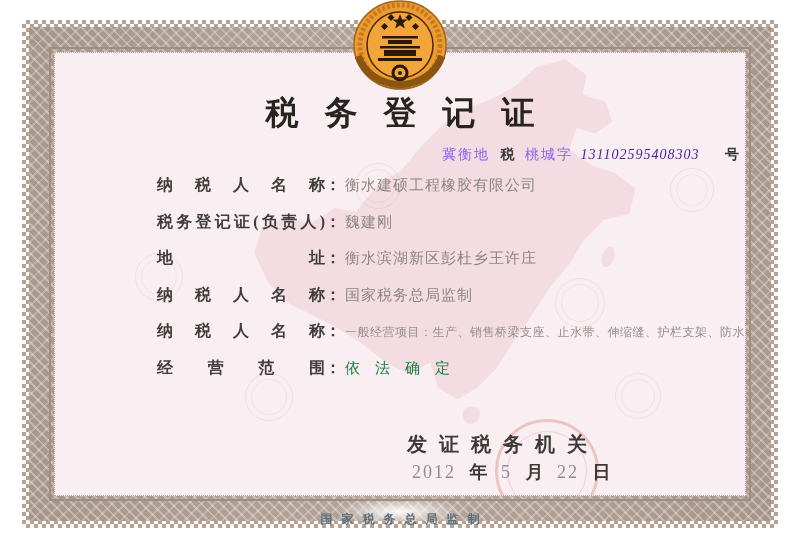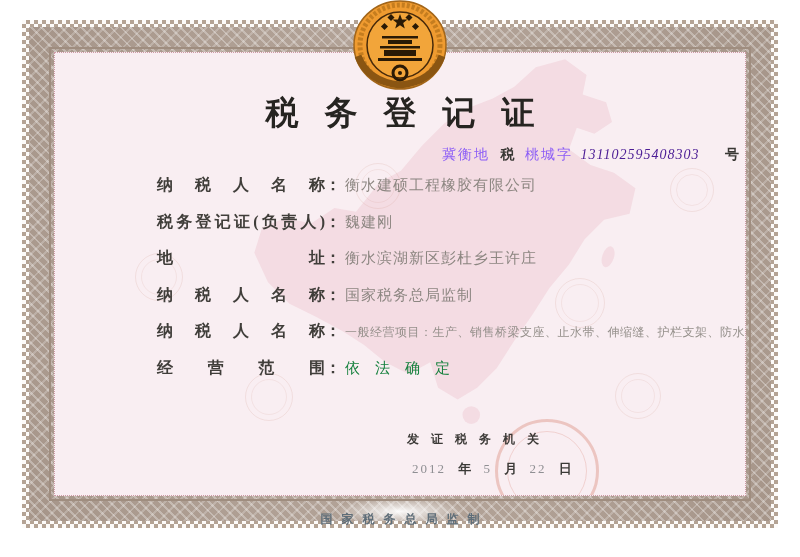--- a/index.html
+++ b/index.html
@@ -40,23 +40,23 @@
   
   .fields{position:absolute;left:55px;top:121px;right:10px;display:flex;flex-direction:column;gap:15.5px;margin-left:47px;}
   .row{height:21px;line-height:21px;white-space:nowrap;}
   .flabel{display:inline-block;width:168px;font-size:16px;font-weight:bold;color:#403e3a;
     text-align:justify;text-align-last:justify;vertical-align:top;}
   .fcolon{display:inline-block;width:16px;font-size:16px;font-weight:bold;color:#403e3a;vertical-align:top;}
   .fvalue{font-size:15px;color:#8c8681;margin-left:4px;letter-spacing:1px;}
   .fvalue.small{font-size:12px;letter-spacing:.5px;color:#95908b;}
   .fvalue.spread{letter-spacing:15px;color:#15803d;}
   
-  .issuer{position:absolute;left:352px;top:378px;font-size:12px;font-weight:bold;
+  .issuer{position:absolute;left:352px;top:378px;font-size:20px;font-weight:bold;
     color:#3c3a37;letter-spacing:12px;white-space:nowrap;}
-  .issue-date{position:absolute;left:348px;top:407px;font-size:13px;white-space:nowrap;}
+  .issue-date{position:absolute;left:348px;top:407px;font-size:18px;white-space:nowrap;}
   .d-num{color:#8f8f93;letter-spacing:2px;margin:0 9px;}
   .d-lab{color:#3b3a37;font-weight:bold;}
   
   .seal{position:absolute;left:440px;top:366px;width:98px;height:98px;border-radius:50%;
     border:3px solid rgba(205,92,70,.28);}
   .seal::after{content:"";position:absolute;inset:9px;border:1px solid rgba(205,92,70,.20);border-radius:50%;}
   
   .emblem{position:absolute;left:342px;top:0;width:116px;height:92px;z-index:5;}
   
   .footer{position:absolute;left:0;right:0;top:511px;text-align:center;

